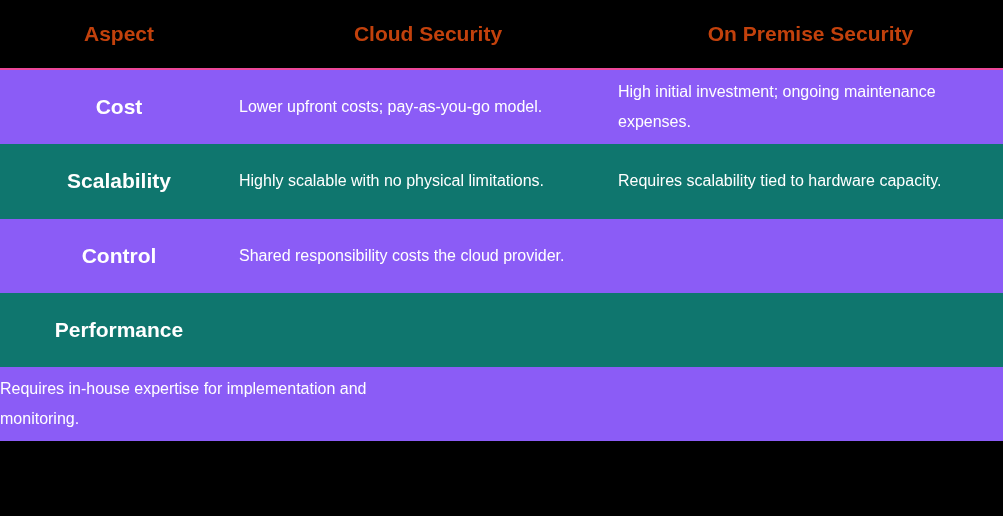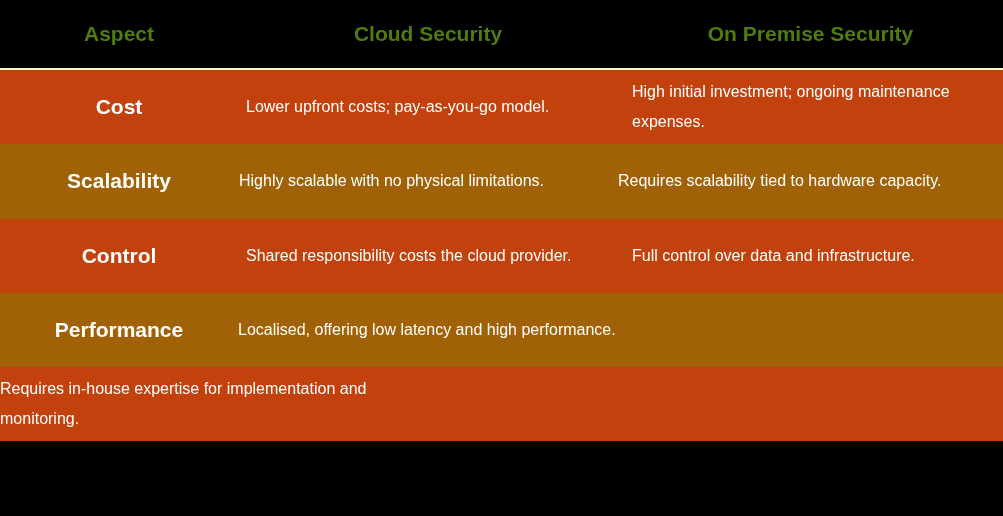--- a/index.html
+++ b/index.html
@@ -3,35 +3,35 @@
 <meta charset="utf-8">
 <style>
   html, body { margin: 0; padding: 0; }
   body {
     width: 1003px; height: 516px; overflow: hidden;
     background: #000;
     font-family: "Liberation Sans", "DejaVu Sans", sans-serif;
   }
   .table { width: 1003px; height: 516px; position: relative; }
   .header {
-    height: 68px; background: #000; color: #4d7c0f;
+    height: 68px; background: #000; color: #c2410c;
     display: flex; align-items: center;
-    border-bottom: 2px solid #fef9c3;
+    border-bottom: 2px solid #ec4899;
     box-sizing: content-box;
   }
   .header .c { font-weight: bold; font-size: 21px; text-align: center; }
   .c1 { width: 238px; flex: 0 0 238px; }
   .c2 { width: 380px; flex: 0 0 380px; }
   .c3 { width: 385px; flex: 0 0 385px; }
   .header .c2 { padding-left: 0; }
   .row {
     height: 74.3px; display: flex; align-items: center; color: #fff;
   }
-  .row.dark { background: #c2410c; gap: 7px; }
-  .row.light { background: #a16207; }
+  .row.dark { background: #8b5cf6; }
+  .row.light { background: #0f766e; }
   .row .c1 { font-weight: bold; font-size: 21px; text-align: center; }
   .row .c2, .row .c3 {
     font-size: 16px; line-height: 30px; box-sizing: border-box;
   }
   .row .c2 { padding-left: 1px; padding-right: 20px; }
   .row .c3 { padding-left: 0; }
 </style>
 </head>
 <body>
 
@@ -48,22 +48,20 @@
     <div class="c3">High initial investment; ongoing maintenance expenses.</div>
   </div>
   <div class="row light">
     <div class="c1">Scalability</div>
     <div class="c2">Highly scalable with no physical limitations.</div>
     <div class="c3">Requires scalability tied to hardware capacity.</div>
   </div>
   <div class="row dark">
     <div class="c1">Control</div>
     <div class="c2">Shared responsibility costs the cloud provider.</div>
-    <div class="c3">Full control over data and infrastructure.</div>
   </div>
   <div class="row light">
     <div class="c1">Performance</div>
-    <div class="c3">Localised, offering low latency and high performance.</div>
   </div>
   <div class="row dark">
     <div class="c3">Requires in-house expertise for implementation and monitoring.</div>
   </div>
 </div>
 
 </body></html>

